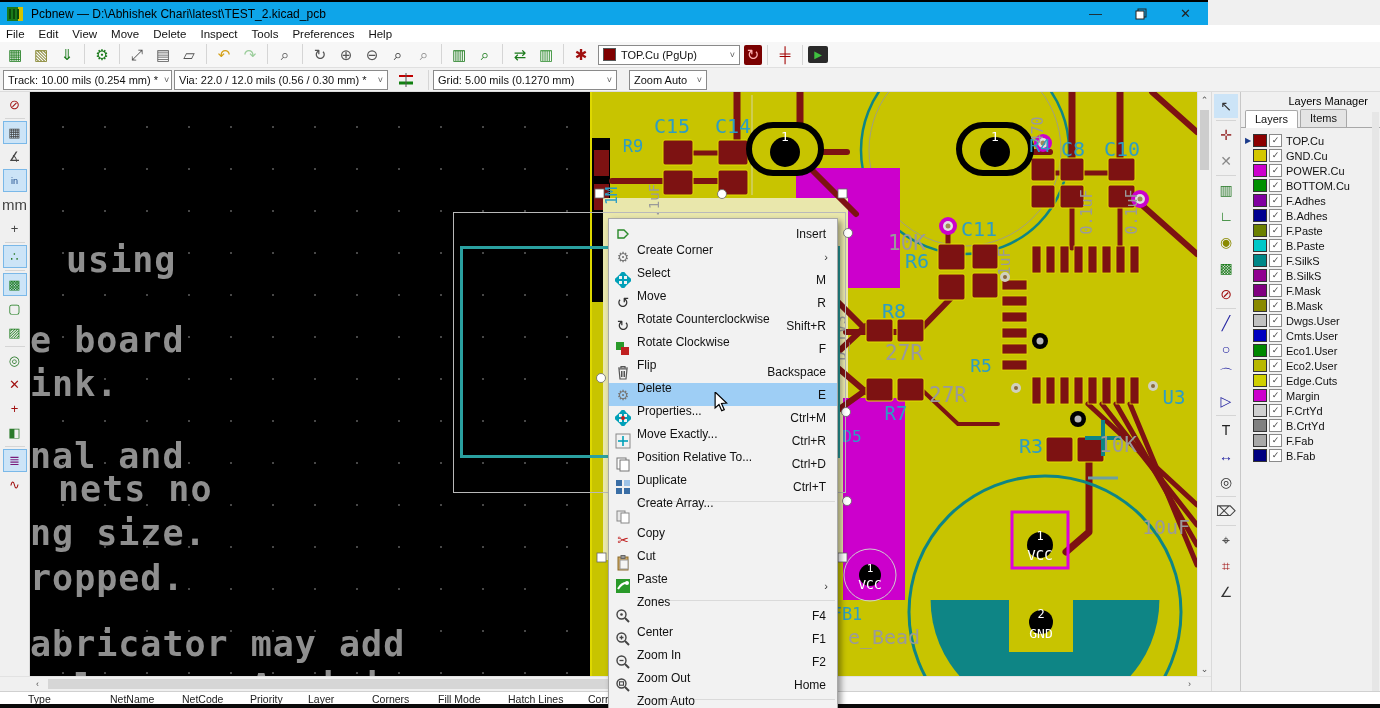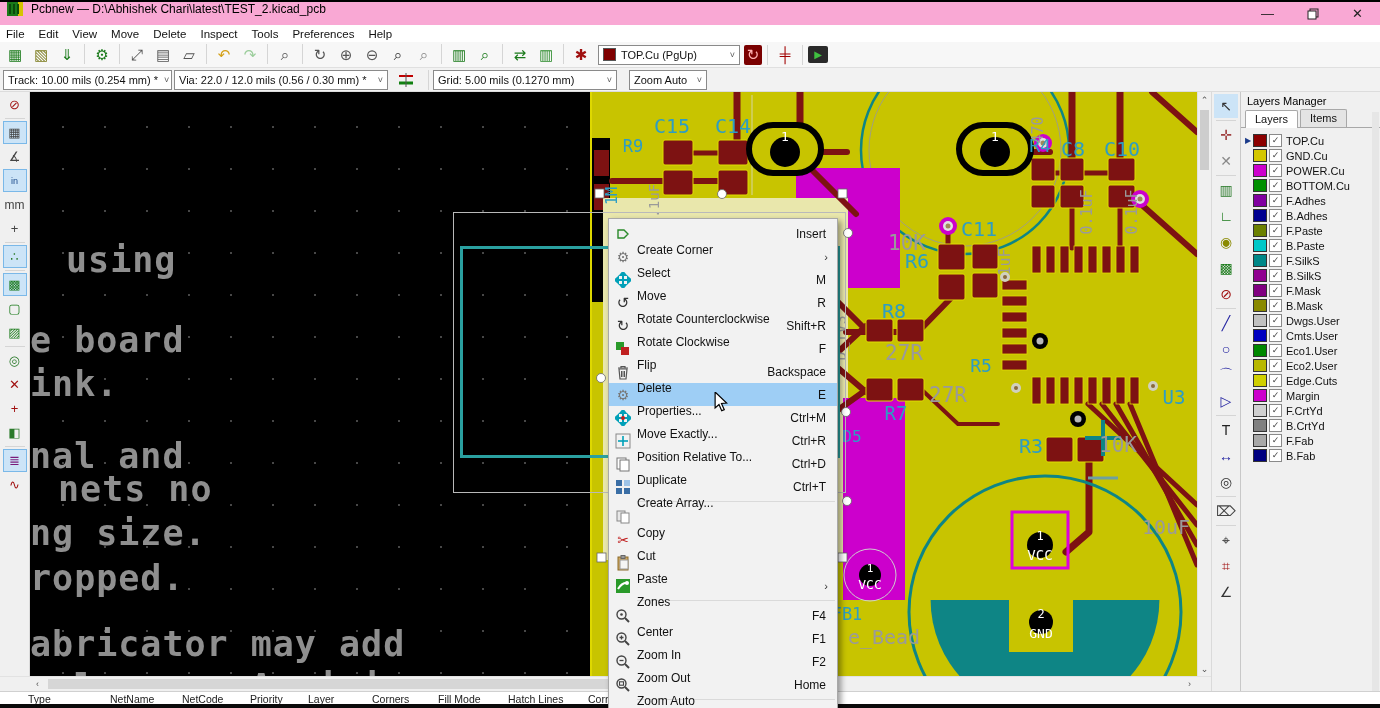--- a/index.html
+++ b/index.html
@@ -1,19 +1,19 @@
 <!DOCTYPE html>
 <html><head>
 <meta charset="utf-8">
 <style>
   html,body{margin:0;padding:0;background:#444;}
   #app{position:relative;width:1380px;height:708px;background:#f0f0f0;overflow:hidden;
        font-family:"Liberation Sans",sans-serif;font-size:12px;color:#111;}
   
-  #titlebar{position:absolute;left:0;top:0;width:1380px;height:25px;background:#f9a8d4;border-top:2px solid #000;box-sizing:border-box;display:flex;align-items:flex-start;}
+  #titlebar{position:absolute;left:0;top:0;width:1208px;height:25px;background:#0ea5e9;border-top:2px solid #000;box-sizing:border-box;display:flex;align-items:center;}
   #titlebar .appicon{width:16px;height:14px;margin:0 8px 0 7px;background:
      linear-gradient(90deg,#1a7a1a 70%,#d4c400 70%);position:relative;}
   #titlebar .appicon::after{content:"";position:absolute;inset:2px;background:
      repeating-linear-gradient(90deg,#0a4a0a 0 2px,transparent 2px 4px);}
   #title-text{font-size:12px;color:#000;}
   .winbtns{margin-left:auto;display:flex;height:100%;}
   .winbtn{width:45px;height:100%;display:flex;align-items:center;justify-content:center;font-size:13px;color:#222;}
   
   #menubar{position:absolute;left:0;top:25px;width:1380px;height:17px;background:#fff;display:flex;align-items:center;padding-left:6px;box-sizing:border-box;}
   #menubar span{margin-right:14px;font-size:11.5px;}
@@ -40,21 +40,21 @@
   #vscroll .thumb{position:absolute;left:2px;top:18px;width:9px;height:60px;background:#cdcdcd;}
   #vscroll .arr.bottom{position:absolute;bottom:0;width:100%;}
   #hscroll{position:absolute;left:0px;top:676px;width:1211px;height:15px;background:#f0f0f0;border-top:1px solid #e2e2e2;box-sizing:border-box;font-size:9px;color:#505050;}
   #hscroll .arr{position:absolute;top:0;width:15px;height:14px;display:flex;align-items:center;justify-content:center;}
   #hscroll .thumb{position:absolute;left:48px;top:2px;width:560px;height:10px;background:#d6d6d6;}
   
   #right-toolbar{position:absolute;left:1211px;top:92px;width:29px;height:616px;background:#f0f0f0;border-left:1px solid #dadada;box-sizing:border-box;}
   .rtbtn{width:24px;height:24px;margin:2px auto;display:flex;align-items:center;justify-content:center;font-size:14px;border:1px solid transparent;box-sizing:border-box;}
   
   #layers-panel{position:absolute;left:1240px;top:92px;width:140px;height:616px;background:#f0f0f0;border-left:1px solid #c8c8c8;box-sizing:border-box;}
-  #lm-title{font-size:11px;padding:3px 4px 2px 6px;color:#000;}
+  #lm-title{font-size:11px;padding:3px 12px 2px 6px;color:#000;text-align:right;}
   #lm-tabs{display:flex;padding-left:4px;border-bottom:1px solid #a8a8a8;height:18px;}
   .lm-tab{font-size:11px;padding:2px 9px;border:1px solid #a8a8a8;border-bottom:none;background:#e4e4e4;margin-right:2px;border-radius:2px 2px 0 0;}
   .lm-tab.active{background:#fff;position:relative;top:1px;}
   #layer-list{padding-top:5px;}
   .lrow{display:flex;align-items:center;height:15px;padding-left:4px;font-size:11px;}
   .lrow .sel-arrow{width:8px;font-size:8px;color:#1a3a8a;}
   .lrow .sw{width:12px;height:11px;border:1px solid #333;margin-right:2px;flex:0 0 auto;}
   .lrow .cb{width:11px;height:11px;border:1px solid #8a8a8a;background:#fff;font-size:9px;line-height:10px;text-align:center;color:#444;margin-right:4px;flex:0 0 auto;}
   #lm-scroll{position:absolute;right:1px;top:20px;width:7px;height:580px;background:#e6e6e6;}
   
@@ -174,21 +174,21 @@
         <span class="carat">˅</span>
   </div>
 </div>
 
 <div id="left-toolbar">
       <div class="ltbtn" style="color: rgb(160, 16, 16); font-size: 13px;">⊘</div>
       <div class="lsep"></div>
       <div class="ltbtn active-tool" style="color: rgb(68, 68, 68); font-size: 13px;">▦</div>
       <div class="ltbtn" style="color: rgb(68, 68, 68); font-size: 13px;">∡</div>
       <div class="ltbtn active-tool" style="color: rgb(26, 74, 138); font-size: 9px;">in</div>
-      <div class="ltbtn" style="color: rgb(68, 68, 68); font-size: 12px;">mm</div>
+      <div class="ltbtn" style="color: rgb(68, 68, 68); font-size: 15px;">mm</div>
       <div class="ltbtn" style="color: rgb(68, 68, 68); font-size: 13px;">+</div>
       <div class="lsep"></div>
       <div class="ltbtn active-tool" style="color: rgb(42, 122, 42); font-size: 13px;">∴</div>
       <div class="lsep"></div>
       <div class="ltbtn active-tool" style="color: rgb(26, 122, 26); font-size: 13px;">▩</div>
       <div class="ltbtn" style="color: rgb(26, 122, 26); font-size: 13px;">▢</div>
       <div class="ltbtn" style="color: rgb(26, 122, 26); font-size: 13px;">▨</div>
       <div class="lsep"></div>
       <div class="ltbtn" style="color: rgb(42, 122, 42); font-size: 13px;">◎</div>
       <div class="ltbtn" style="color: rgb(160, 16, 16); font-size: 13px;">✕</div>

